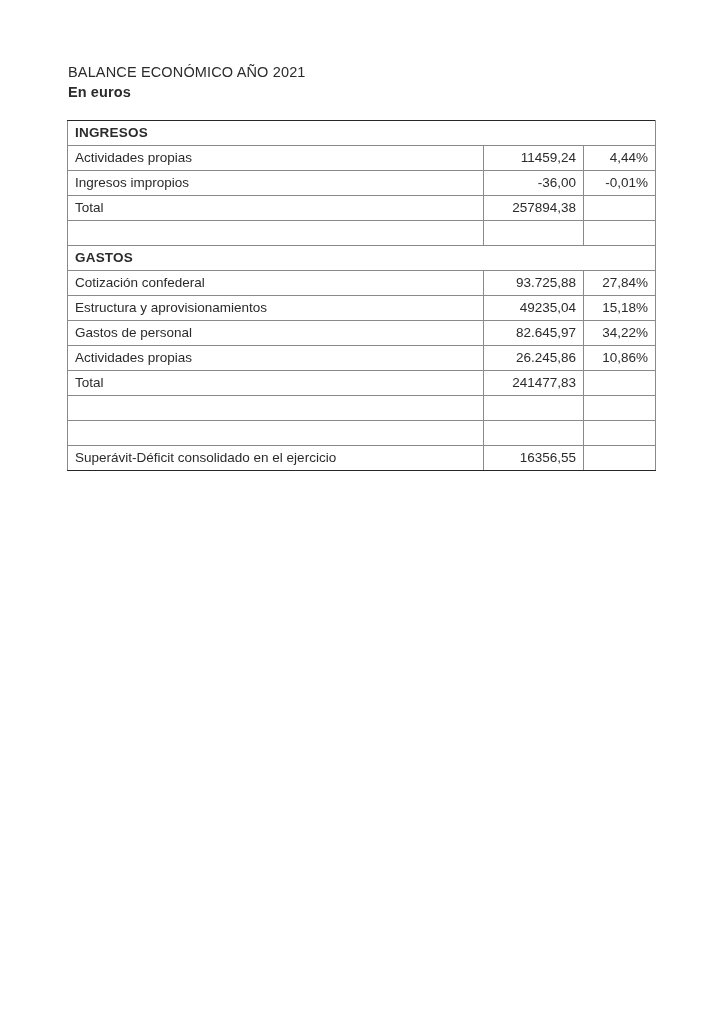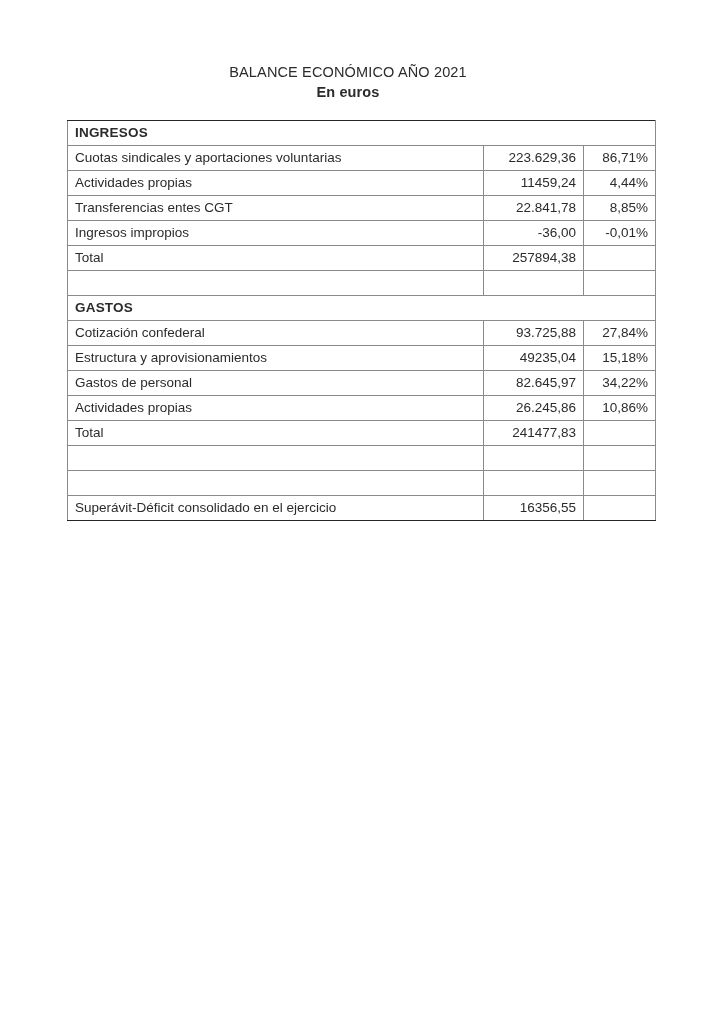--- a/index.html
+++ b/index.html
@@ -22,21 +22,20 @@
     width: 724px;
     height: 1024px;
     background: #ffffff;
     overflow: hidden;
   }
   .doc-head {
     position: absolute;
     left: 68px;
     top: 62px;
     width: 560px;
-    text-align: center;
   }
   .doc-title {
     font-size: 14.5px;
     line-height: 20px;
     letter-spacing: 0.15px;
     color: #2b2b2b;
     white-space: nowrap;
   }
   .doc-subtitle {
     font-size: 14.5px;
@@ -108,33 +107,23 @@
     <colgroup>
       <col class="c-label">
       <col class="c-amount">
       <col class="c-pct">
     </colgroup>
     <tbody id="table-body">
         <tr class="section-row first-section">
           <td class="label" colspan="3">INGRESOS</td>
         </tr>
         <tr>
-          <td class="label">Cuotas sindicales y aportaciones voluntarias</td>
-          <td class="amount">223.629,36</td>
-          <td class="pct">86,71%</td>
-        </tr>
-        <tr>
           <td class="label">Actividades propias</td>
           <td class="amount">11459,24</td>
           <td class="pct">4,44%</td>
-        </tr>
-        <tr>
-          <td class="label">Transferencias entes CGT</td>
-          <td class="amount">22.841,78</td>
-          <td class="pct">8,85%</td>
         </tr>
         <tr>
           <td class="label">Ingresos impropios</td>
           <td class="amount">-36,00</td>
           <td class="pct">-0,01%</td>
         </tr>
         <tr>
           <td class="label">Total</td>
           <td class="amount">257894,38</td>
           <td class="pct"></td>

